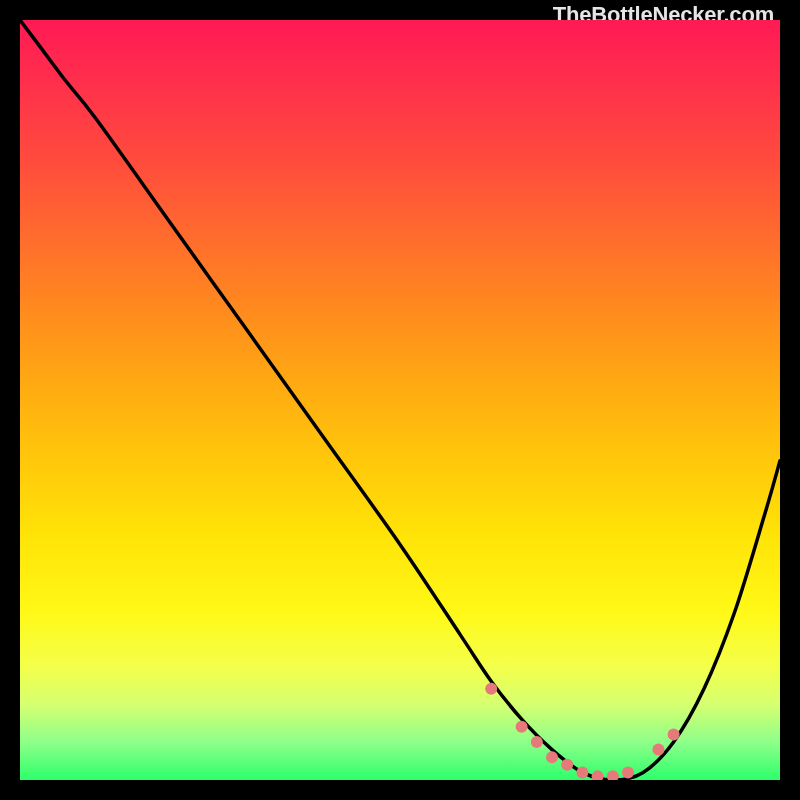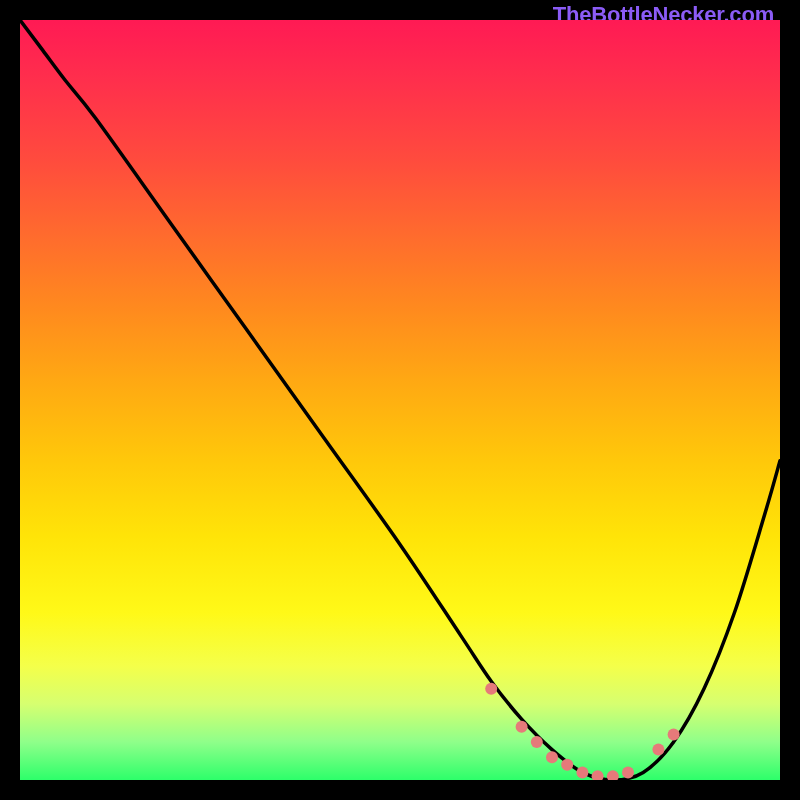--- a/index.html
+++ b/index.html
@@ -39,21 +39,21 @@
       #f4ff4a 85%,
       #d6ff70 90%,
       #8fff8a 95%,
       #2dff6a 100%
     );
   }
   .attribution {
     position: absolute;
     top: 2px;
     right: 26px;
-    color: #8b5cf6;
+    color: #e5e5e5;
     font-size: 22px;
     font-weight: bold;
     letter-spacing: -0.2px;
   }
   svg.curve {
     position: absolute;
     left: 0;
     top: 0;
     width: 760px;
     height: 760px;

